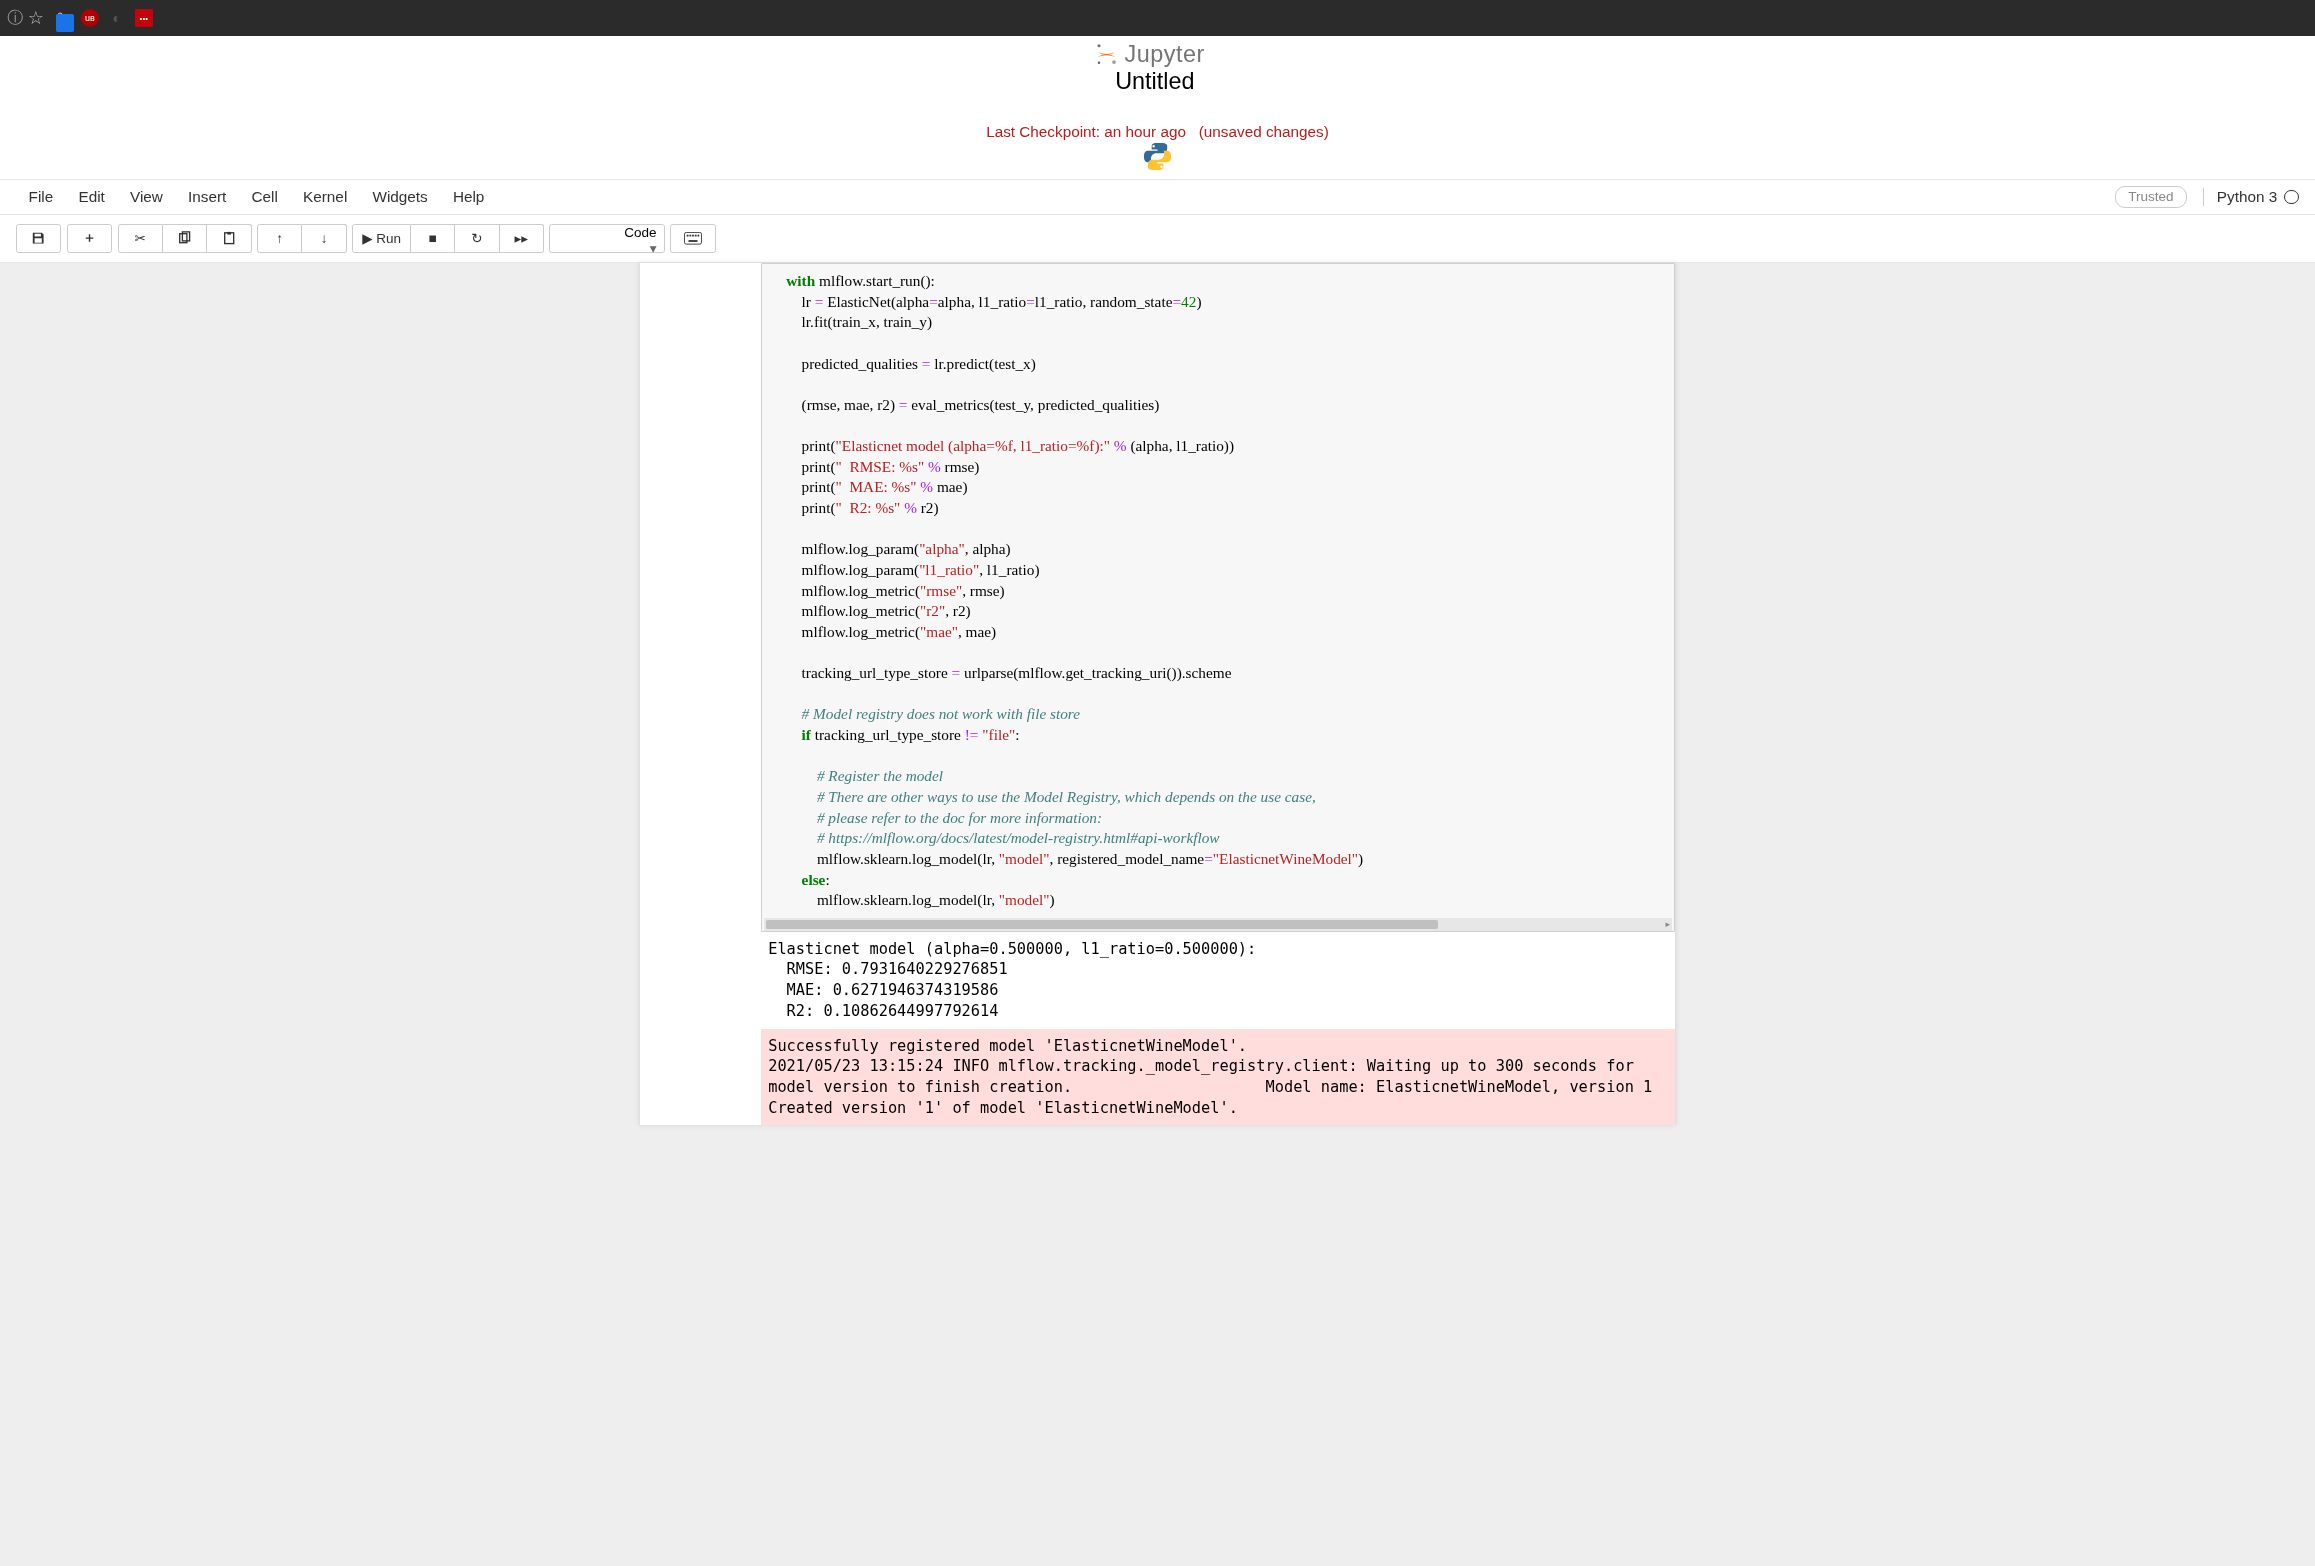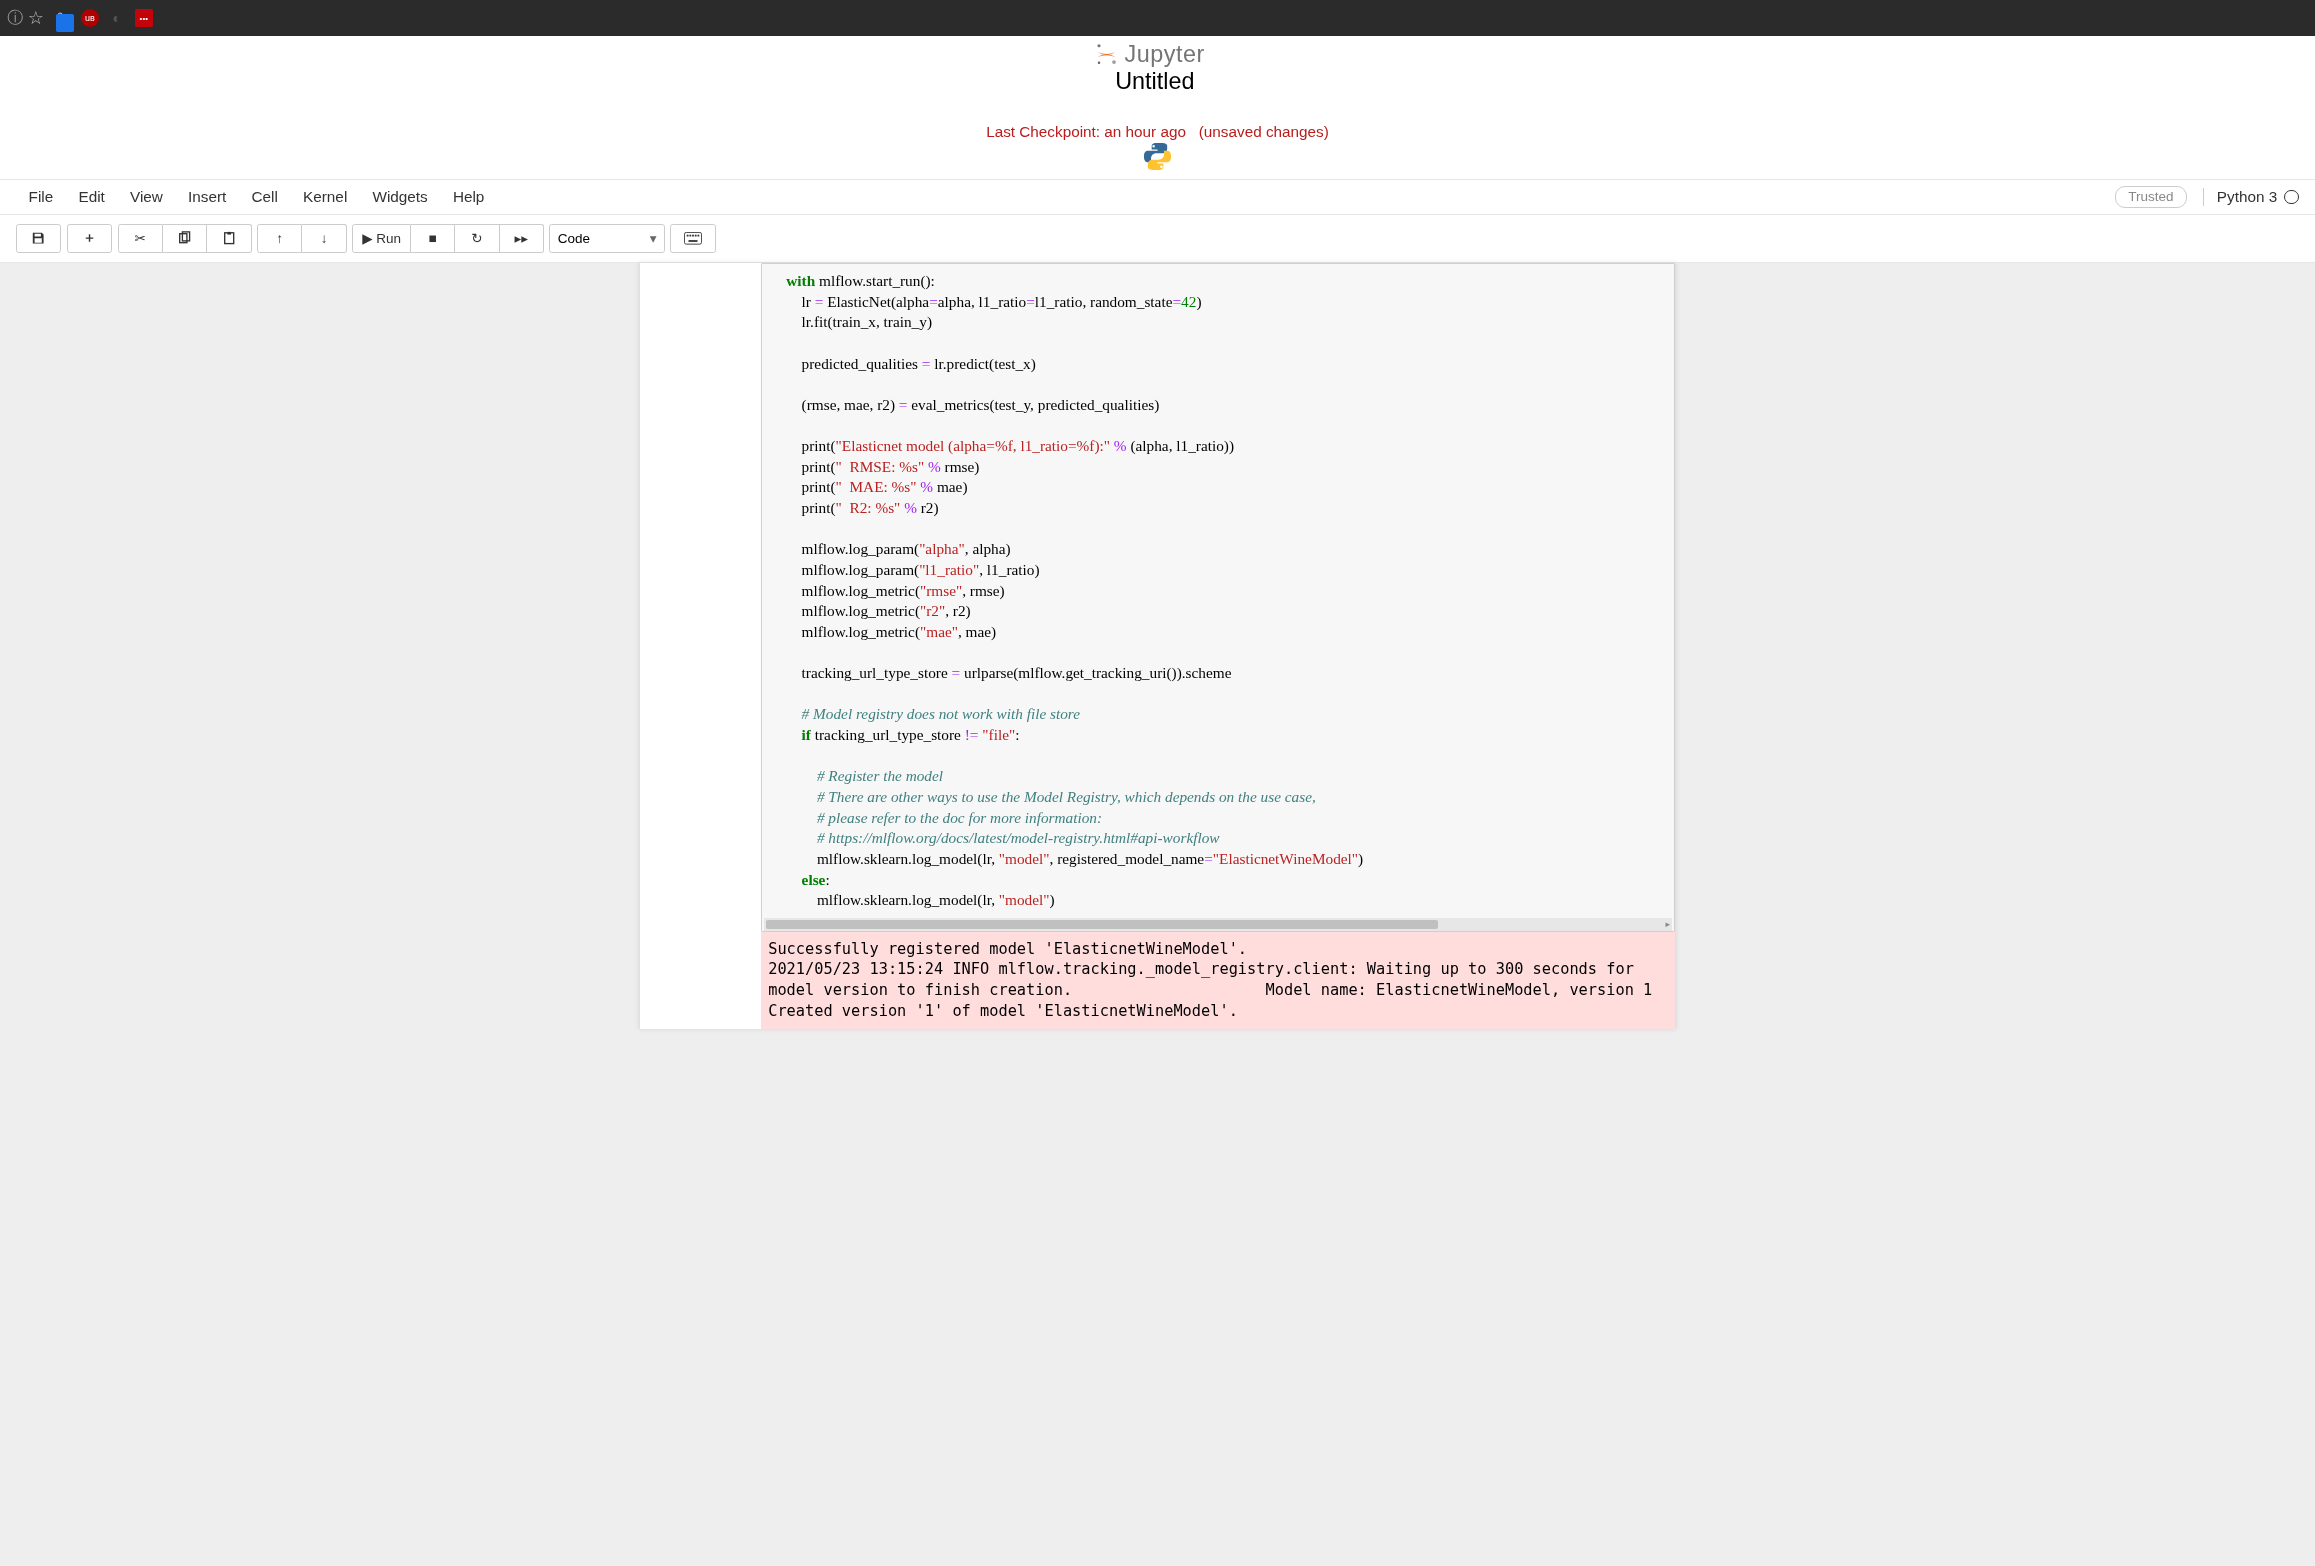--- a/index.html
+++ b/index.html
@@ -103,23 +103,24 @@
   .tb-group .tb-btn + .tb-btn { border-left:none; }
   .tb-run { padding: 0 9px; gap:3.6px; }
   .tb-select {
     border:0.9px solid #ccc;
     height:27px;
     min-width:99px;
     padding: 0 7.2px;
     font-size:13.5px;
     border-radius:2.7px;
     display:flex;
-    align-items:center;
+    align-items:flex-end;
     justify-content:space-between;
     background:#fff;
+    flex-direction:column;
   }
 
   .page-body {
     background:#eee;
     min-height: calc(100vh - 36px - 45px - 34px - 47px);
     padding: 0 0 18px 0;
   }
   .container {
     background:#fff;
     margin: 0 auto;
@@ -322,18 +323,22 @@
       </svg>
   </div>
 </div>
 
 <div class="page-body">
   <div class="container">
     <div class="code-cell">
       <div class="prompt-area"></div>
       <div class="input-area"><div id="code-content"><div>    <span class="kw">with</span> mlflow.start_run():</div><div>        lr <span class="op">=</span> ElasticNet(alpha<span class="op">=</span>alpha, l1_ratio<span class="op">=</span>l1_ratio, random_state<span class="op">=</span><span class="num">42</span>)</div><div>        lr.fit(train_x, train_y)</div><div>&nbsp;</div><div>        predicted_qualities <span class="op">=</span> lr.predict(test_x)</div><div>&nbsp;</div><div>        (rmse, mae, r2) <span class="op">=</span> eval_metrics(test_y, predicted_qualities)</div><div>&nbsp;</div><div>        <span class="builtin">print</span>(<span class="str">"Elasticnet model (alpha=%f, l1_ratio=%f):"</span> <span class="op">%</span> (alpha, l1_ratio))</div><div>        <span class="builtin">print</span>(<span class="str">"  RMSE: %s"</span> <span class="op">%</span> rmse)</div><div>        <span class="builtin">print</span>(<span class="str">"  MAE: %s"</span> <span class="op">%</span> mae)</div><div>        <span class="builtin">print</span>(<span class="str">"  R2: %s"</span> <span class="op">%</span> r2)</div><div>&nbsp;</div><div>        mlflow.log_param(<span class="str">"alpha"</span>, alpha)</div><div>        mlflow.log_param(<span class="str">"l1_ratio"</span>, l1_ratio)</div><div>        mlflow.log_metric(<span class="str">"rmse"</span>, rmse)</div><div>        mlflow.log_metric(<span class="str">"r2"</span>, r2)</div><div>        mlflow.log_metric(<span class="str">"mae"</span>, mae)</div><div>&nbsp;</div><div>        tracking_url_type_store <span class="op">=</span> urlparse(mlflow.get_tracking_uri()).scheme</div><div>&nbsp;</div><div>        <span class="com"># Model registry does not work with file store</span></div><div>        <span class="kw">if</span> tracking_url_type_store <span class="op">!=</span> <span class="str">"file"</span>:</div><div>&nbsp;</div><div>            <span class="com"># Register the model</span></div><div>            <span class="com"># There are other ways to use the Model Registry, which depends on the use case,</span></div><div>            <span class="com"># please refer to the doc for more information:</span></div><div>            <span class="com"># https://mlflow.org/docs/latest/model-registry.html#api-workflow</span></div><div>            mlflow.sklearn.log_model(lr, <span class="str">"model"</span>, registered_model_name<span class="op">=</span><span class="str">"ElasticnetWineModel"</span>)</div><div>        <span class="kw">else</span>:</div><div>            mlflow.sklearn.log_model(lr, <span class="str">"model"</span>)</div></div><div style="height:12.6px;"></div><div class="hscroll"><span class="arrow-l">◂</span><div class="thumb"></div><span class="arrow-r">▸</span></div></div>
     </div>
+    <div class="output-text">Elasticnet model (alpha=0.500000, l1_ratio=0.500000):
+  RMSE: 0.7931640229276851
+  MAE: 0.6271946374319586
+  R2: 0.10862644997792614</div>
     <div class="output-stderr">Successfully registered model 'ElasticnetWineModel'.
 2021/05/23 13:15:24 INFO mlflow.tracking._model_registry.client: Waiting up to 300 seconds for model version to finish creation.                     Model name: ElasticnetWineModel, version 1
 Created version '1' of model 'ElasticnetWineModel'.</div>
   </div>
 </div>
 
 
 </body></html>

